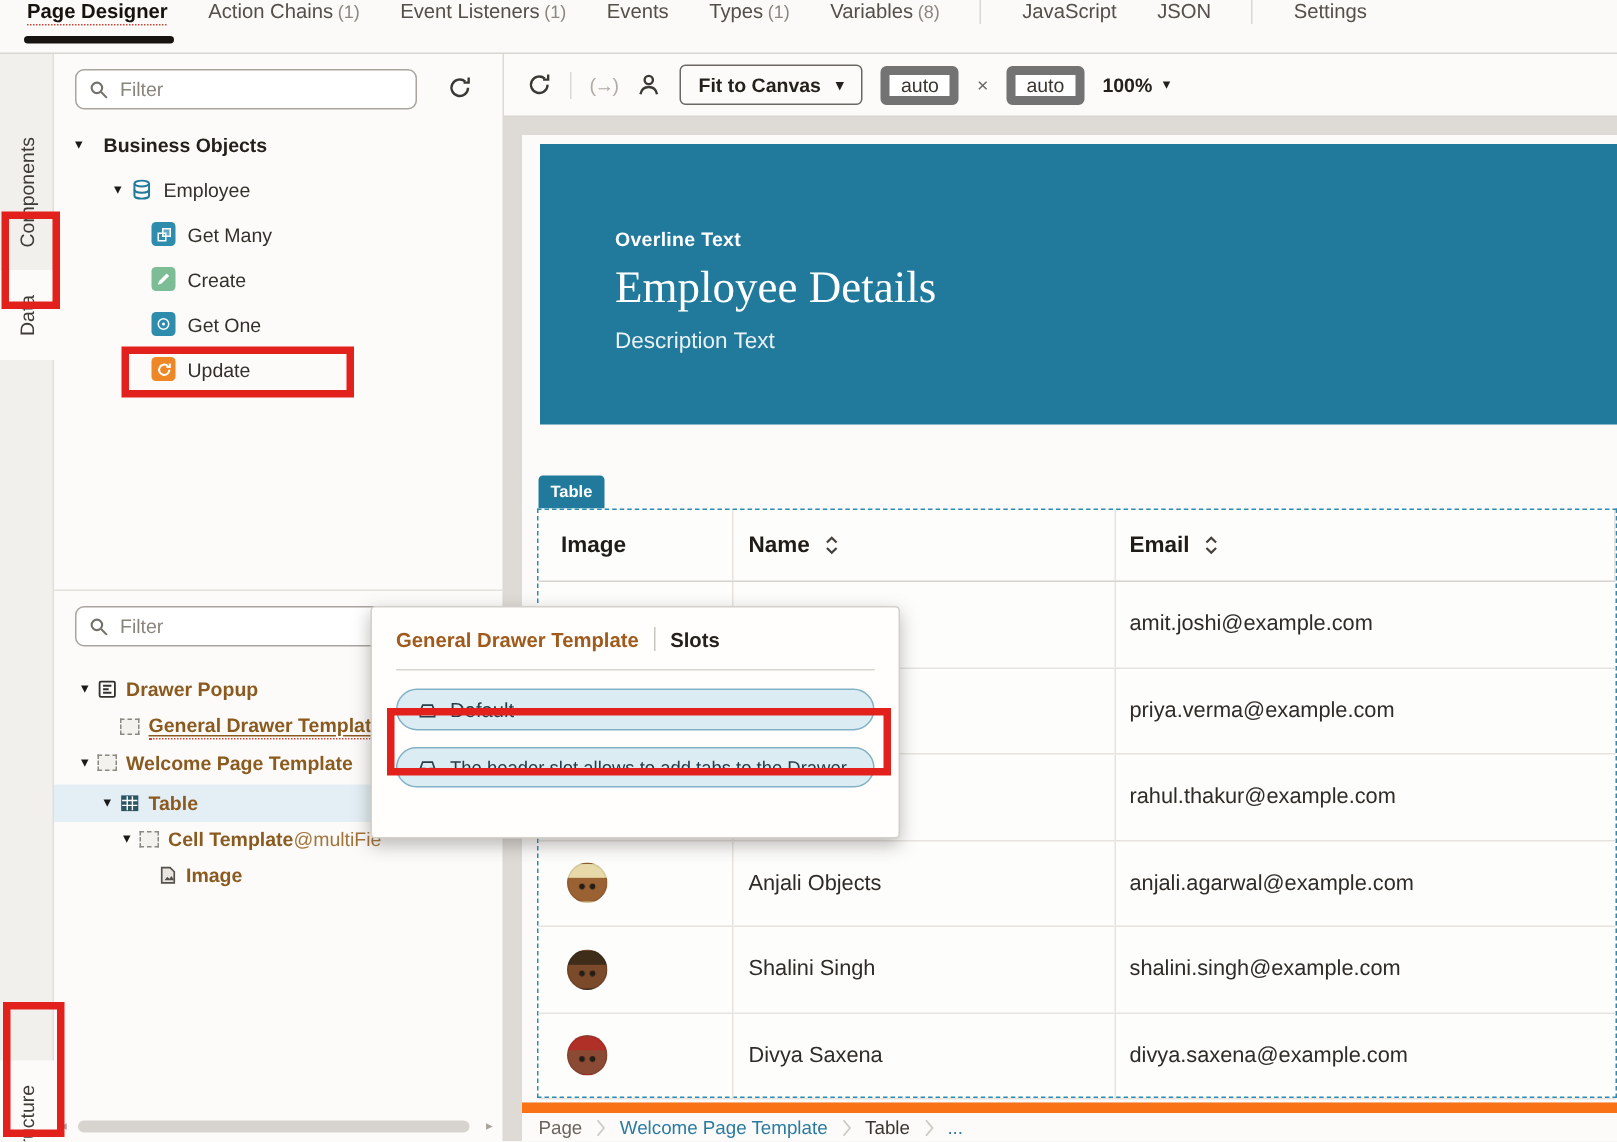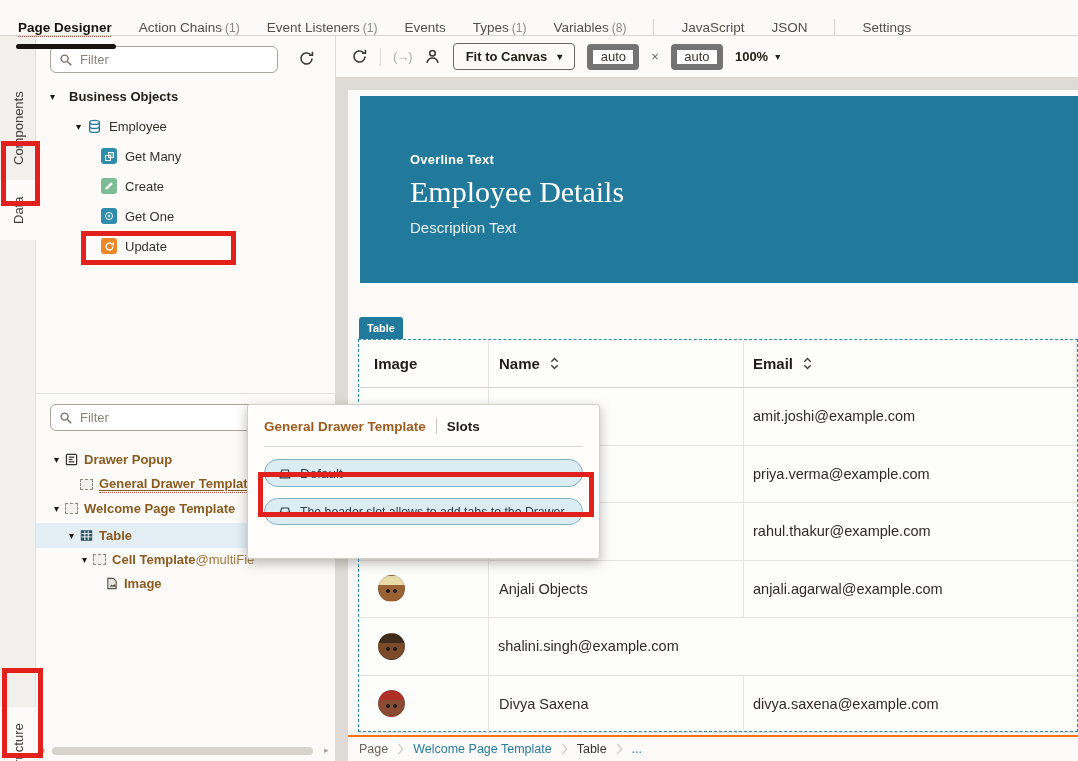--- a/index.html
+++ b/index.html
@@ -2,21 +2,21 @@
 <html style="--accent-teal: #21799b; --annotation-red: #e2201c; --selection-blue: #e3eff5; --structure-text: #8a5a1e; --popup-link: #9f5a1c; --slot-bg: #dcecf3; --slot-border: #82b1c5; --canvas-bg: #dedbd6;"><head>
 <meta charset="utf-8">
 <style>
   * { margin:0; padding:0; box-sizing:border-box; }
   html,body { width:1078px; height:761px; }
   body { font-family:"Liberation Sans","DejaVu Sans",sans-serif; background:#fcfbfa; color:#2f2b27; overflow:hidden; }
   .root { position:relative; width:1078px; height:761px; overflow:hidden; background:#fcfbfa; }
 
   
   .topbar { position:absolute; left:0; top:0; width:1078px; height:36px; background:#fbfaf9;
-            border-bottom:1px solid #d9d5d0; display:flex; align-items:flex-end; padding-left:18px; gap:27px; z-index:5;}
+            border-bottom:1px solid #d9d5d0; display:flex; align-items:flex-start; padding-left:18px; gap:27px; z-index:5;}
   .ttab { font-size:13.5px; color:#544f49; white-space:nowrap; position:relative; cursor:pointer; }
   .ttab .cnt { color:#8d8780; font-size:12px; margin-left:3px; }
   .ttab.active { color:#16130f; font-weight:bold; text-decoration:underline dotted #c74634 1px; text-underline-offset:4px; }
   .ttab.active::after { content:""; position:absolute; left:-2px; right:-4px; top:24px; height:5px; background:#161310; border-radius:4px; }
   .tsep { width:1px; height:16px; background:#d9d5d0; }
 
   
   .rail { position:absolute; left:0; top:36px; width:36px; height:725px; background:#f2f0ed; border-right:1px solid #e2dfda; z-index:4;}
   .rail-tab { position:absolute; left:0; width:36px; writing-mode:vertical-rl; transform:rotate(180deg);
               display:flex; align-items:center; justify-content:center; font-size:13px; color:#3f3b36; cursor:pointer; }
@@ -99,21 +99,21 @@
             background:
               radial-gradient(circle at 36% 60%, #241d16 1.7px, rgba(0,0,0,0) 2.2px),
               radial-gradient(circle at 64% 60%, #241d16 1.7px, rgba(0,0,0,0) 2.2px),
               linear-gradient(var(--hair) 0 36%, var(--skin) 36%);
             border:1px solid rgba(0,0,0,.08);}
   .avatar:not([style]) { visibility:hidden; }
   .sorticon { display:inline-flex; color:#44403b; cursor:pointer;}
 
   
   .crumbbar { position:absolute; left:12px; top:699px; width:730px; height:26px; background:#fcfbfa;
-              border-top:2px solid #f97316; display:flex; align-items:center; padding-left:11px; gap:9px; font-size:12.5px;}
+              border-top:7px solid #f97316; display:flex; align-items:center; padding-left:11px; gap:9px; font-size:12.5px;}
   .crumb-muted { color:#6b655e; cursor:pointer;}
   .crumb-link { color:#2a7ba0; cursor:pointer;}
   .crumb-cur { color:#3a352f; }
   .chev { display:flex; color:#cdc9c3; }
 
   
   .popup { position:absolute; left:247px; top:404px; width:353px; height:155px; background:#fffefd;
            border:1px solid #d3cfc9; border-radius:3px; box-shadow:0 4px 12px rgba(60,55,50,.35); z-index:50;
            padding:12px 16px; }
   .ptitle { display:flex; align-items:center; gap:10px; height:18px;}
@@ -397,20 +397,21 @@
           <div class="td c0">
               <span class="avatar" style="--skin:#9a6233;--hair:#e8d9a8"></span>
             </div>
           <div class="td c1">Anjali Objects</div>
           <div class="td c2">anjali.agarwal@example.com</div>
         </div>
         <div class="tr">
           <div class="td c0">
               <span class="avatar" style="--skin:#7a4a2a;--hair:#3f2d1a"></span>
             </div>
+          <div class="td c1">Shalini Singh</div>
           <div class="td c2">shalini.singh@example.com</div>
         </div>
         <div class="tr">
           <div class="td c0">
               <span class="avatar" style="--skin:#8a4a33;--hair:#b03028"></span>
             </div>
           <div class="td c1">Divya Saxena</div>
           <div class="td c2">divya.saxena@example.com</div>
         </div>
       </div>

